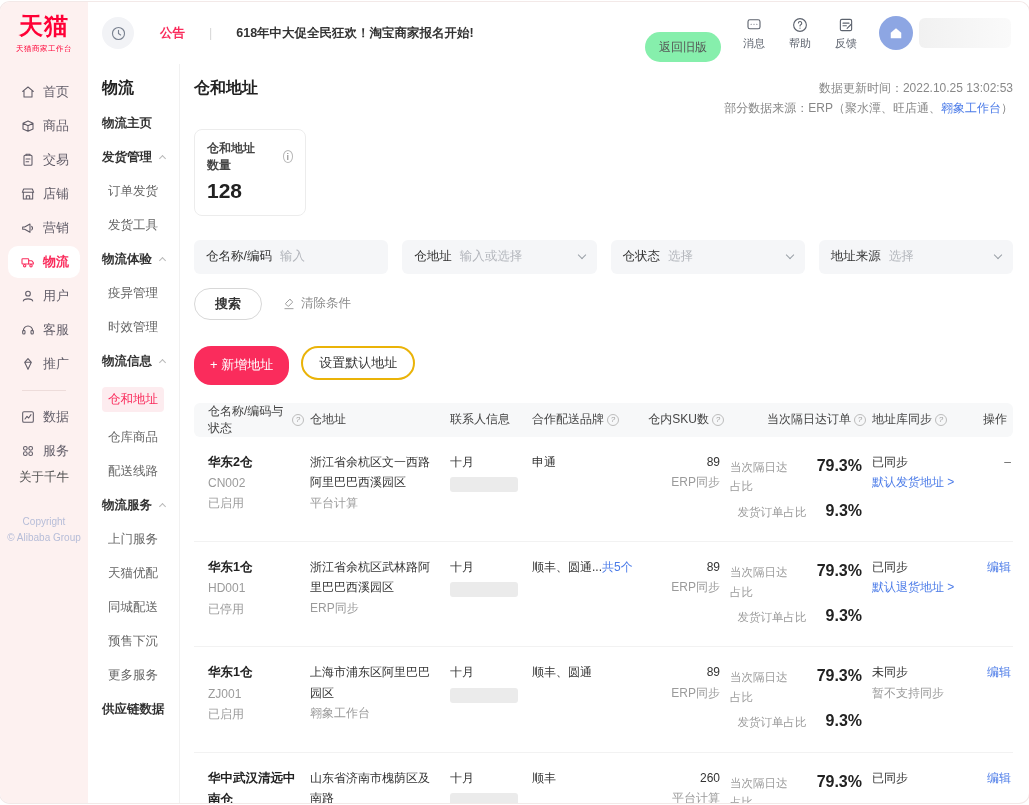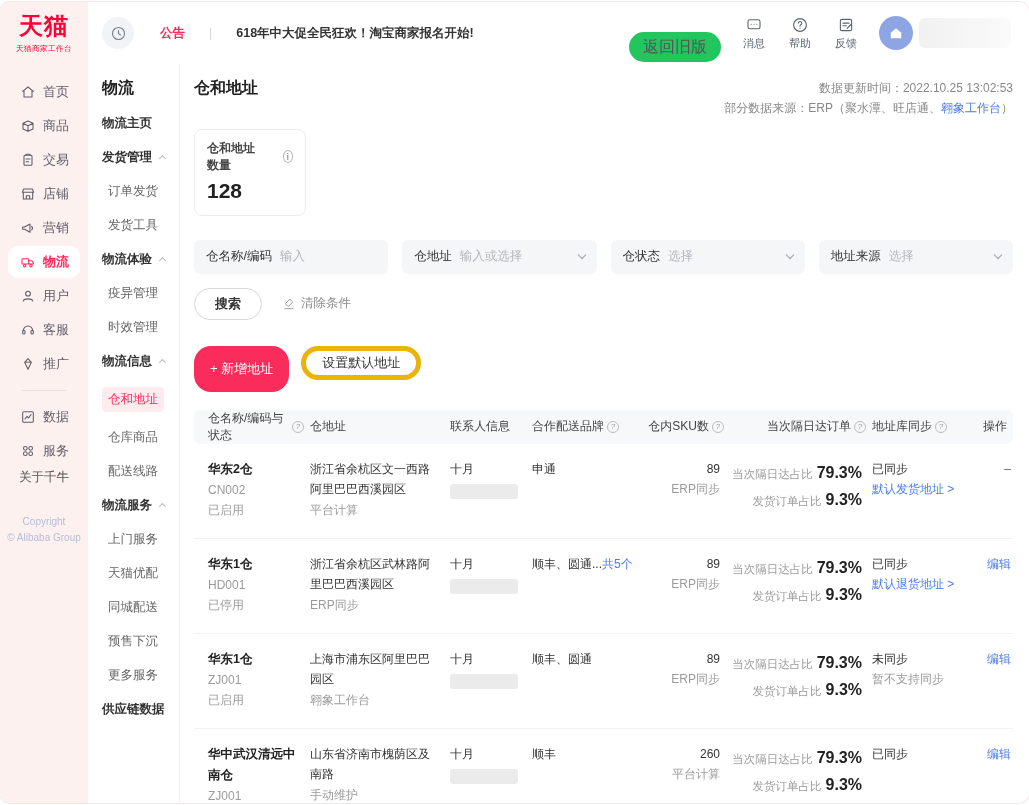--- a/index.html
+++ b/index.html
@@ -27,21 +27,21 @@
   .clock-btn svg { width:17px; height:17px; }
   .searchbox { width:232px; height:34px; background:#f3f4f7; border-radius:17px; display:flex; align-items:center; padding:0 12px; gap:6px; color:#a9adb5; }
   .searchbox svg { width:15px; height:15px; }
   .searchbox input { border:none; background:transparent; outline:none; font-size:12.5px; color:#333; width:160px; font-family:inherit; }
   .searchbox input::placeholder { color:#a9adb5; }
   .announce { display:flex; align-items:center; gap:24px; margin-left:14px; font-size:12.5px; }
   .announce .tag { color:var(--accent); font-weight:600; }
   .announce .sep { color:#d8d8d8; }
   .announce .txt { color:#333; font-weight:600; }
   .topbar-spacer { flex:1; }
-  .back-old { height:30px; padding:0 14px; background:#22c55e; border-radius:15px; font-size:16px; color:#555;
+  .back-old { height:30px; padding:0 14px; background:#86efac; border-radius:15px; font-size:12px; color:#555;
     display:flex; align-items:center; cursor:pointer; white-space:nowrap;margin-top:28px; }
   .top-actions { display:flex; gap:24px; margin:0 10px; }
   .top-action { display:flex; flex-direction:column; align-items:center; gap:2px; color:#5d636e; font-size:11px; cursor:pointer; }
   .top-action svg { width:18px; height:18px; }
   .avatar-wrap { display:flex; align-items:center; gap:6px; }
   .avatar { width:34px; height:34px; border-radius:50%; background:#8da6e3; display:flex; align-items:center; justify-content:center; }
   .avatar svg { width:18px; height:18px; }
   .avatar-name { width:92px; height:30px; border-radius:6px; background:linear-gradient(90deg,#f1f1f1,#fafafa); }
   
   .body-row { flex:1; display:flex; min-height:0; }
@@ -71,40 +71,40 @@
   .filter-field .flabel { color:#333; margin-right:8px; white-space:nowrap;text-align:center; }
   .filter-field .fph { color:#b3b6bc; white-space:nowrap; }
   .caret-down { width:6px; height:6px; border:solid #9aa0a8; border-width:0 1.5px 1.5px 0; transform:rotate(45deg); margin-left:auto; margin-top:-3px; }
   .filter-actions { display:flex; align-items:center; gap:20px; margin-top:14px; }
   .btn-search { height:32px; padding:0 20px; border:1px solid #d8d8d8; border-radius:16px; background:#fff;
     font-size:13px; font-weight:700; color:#333; display:flex; align-items:center; cursor:pointer; }
   .btn-clear { display:flex; align-items:center; gap:5px; color:#8b8b8b; font-size:12.5px; cursor:pointer; }
   .btn-clear svg { width:14px; height:14px; }
   
   .toolbar { display:flex; gap:12px; margin-top:26px; }
-  .btn-add { height:46px; padding:0 16px; border-radius:17px; background:var(--accent); color:#fff; font-size:13px;
+  .btn-add { height:39px; padding:0 16px; border-radius:17px; background:var(--accent); color:#fff; font-size:13px;
     display:flex; align-items:center; cursor:pointer; border:none; font-family:inherit; }
-  .btn-default { height:34px; padding:0 16px; border-radius:17px; background:#fff; border:5px solid #eab308;
+  .btn-default { height:34px; padding:0 16px; border-radius:17px; background:#fff; border:2px solid #eab308;
     color:#333; font-size:13px; display:flex; align-items:center; cursor:pointer; font-family:inherit; }
   
   .table { margin-top:18px; }
   .tgrid { display:grid; grid-template-columns:116px 140px 82px 112px 86px 142px 97px 1fr; }
   .thead { background:#f7f8f9; border-radius:6px; height:34px; align-items:center; font-size:12px; color:#444; }
   .th { display:flex; align-items:center; gap:3px; padding-right:6px; }
   .th:first-child, .trow > .td:first-child { padding-left:14px; }
   .th.r, .td.r { justify-content:flex-end; text-align:right; }
   .icon-help { width:12px; height:12px; border-radius:50%; border:1px solid #bdbdbd; color:#a0a0a0;
     font-size:8px; display:inline-flex; align-items:center; justify-content:center; flex:0 0 12px; }
   .trow { border-bottom:1px solid #f2f2f2; padding:15px 0 17px; font-size:12px; color:#333; }
   .td { padding-right:10px; line-height:1.7; }
   .td .b { font-size:12.5px; font-weight:700; color:#222; }
   .td .g { color:#9b9b9b; }
   .redact { width:68px; height:15px; background:#ebebeb; border-radius:3px; margin-top:5px; }
   .link { color:var(--link); cursor:pointer; }
-  .pctline { display:flex; justify-content:flex-end; align-items:baseline; gap:4px; }
+  .pctline { display:flex; justify-content:flex-end; align-items:baseline; gap:19px; }
   .pctline .pl { color:#9b9b9b; font-size:11.5px; }
   .pctline .pv { color:#222; font-weight:700; font-size:16px; }
   .ops { display:flex; flex-direction:column; align-items:flex-end; gap:4px; padding-right:2px; }
   .dash { color:#666; }
   svg { display:block; }
 </style>
 </head>
 <body>
 
 <div class="app">

